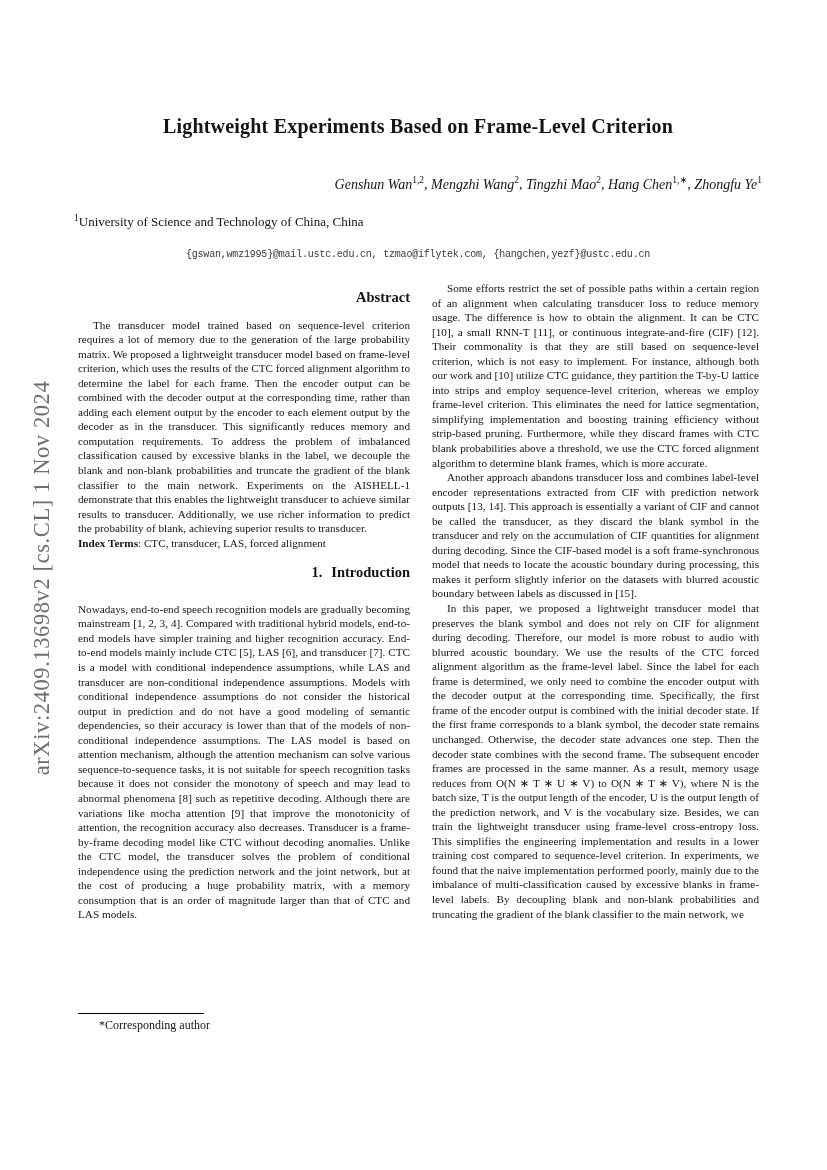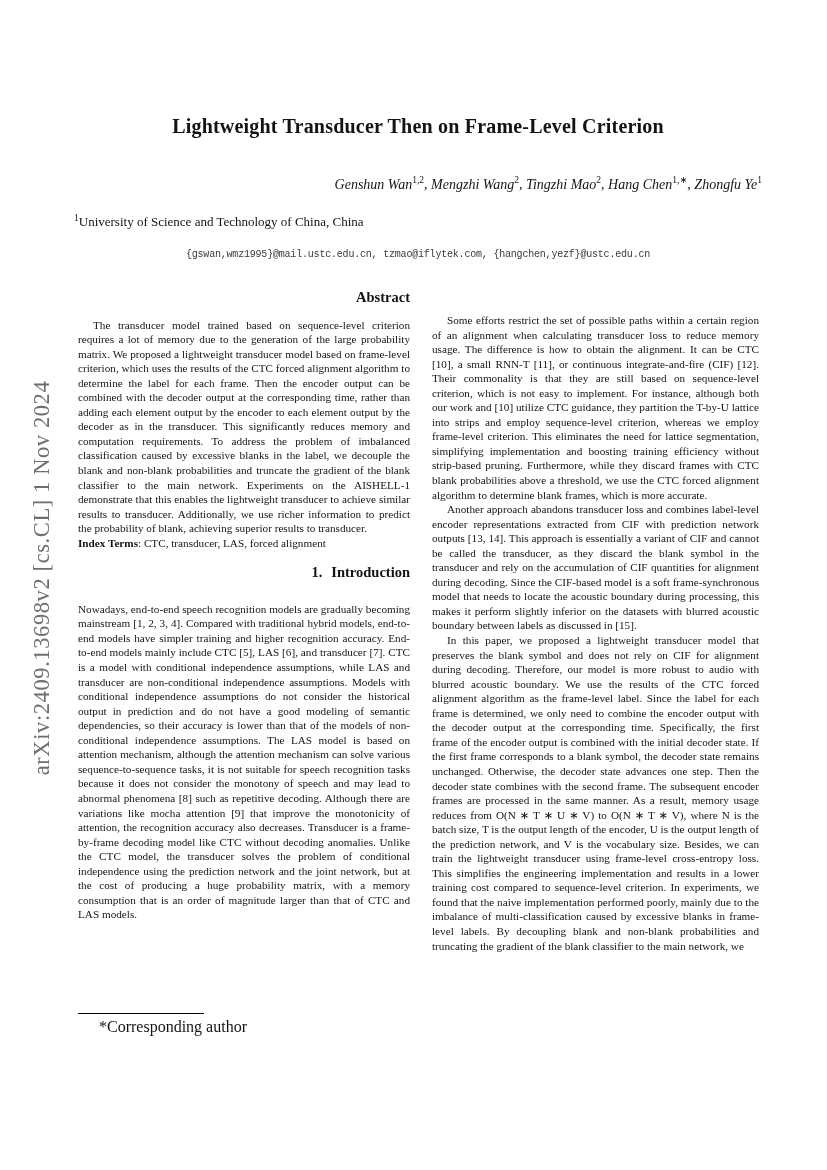--- a/index.html
+++ b/index.html
@@ -74,21 +74,21 @@
   }
 
   
   .col {
     position: absolute;
     font-size: 11.2px;
     line-height: 14.55px;
     text-align: justify;
   }
   .col-left  { left: 78px;  top: 290px; width: 332px; }
-  .col-right { left: 432px; top: 313px; width: 327px; font-family: Liberation Serif, serif; }
+  .col-right { left: 432px; top: 281px; width: 327px; font-family: Liberation Serif, serif; }
   .body { margin: 0; }
   .indent { text-indent: 15px; }
   .sec-heading {
     font-size: 14.5px;
     font-weight: 700;
     text-align: right;
     margin: 0 0 13px 0;
   }
   .intro-heading { margin: 15px 0 22px 0; }
   .hnum { margin-right: 9px; }
@@ -105,31 +105,31 @@
     padding-top: 3px;
   }
   .footnote-rule {
     width: 126px;
     height: 0;
     border-top: 1.3px solid #000;
     margin-bottom: 4px;
   }
   .footnote-text {
     padding-left: 21px;
-    font-size: 16px;
+    font-size: 12px;
   }
 </style>
 </head>
 <body>
 
 <div class="page">
 
   <div class="watermark">arXiv:2409.13698v2  [cs.CL]  1 Nov 2024</div>
 
-  <h1 class="title">Lightweight Transducer Then on Frame-Level Criterion</h1>
+  <h1 class="title">Lightweight Experiments Based on Frame-Level Criterion</h1>
 
   <div class="authors">
     <span><span>Genshun Wan</span><sup>1,2</sup><span>, </span></span><span><span>Mengzhi Wang</span><sup>2</sup><span>, </span></span><span><span>Tingzhi Mao</span><sup>2</sup><span>, </span></span><span><span>Hang Chen</span><sup>1,∗</sup><span>, </span></span><span><span>Zhongfu Ye</span><sup>1</sup><span></span></span>
   </div>
 
   <div class="affil-block">
     <div class="affil"><sup>1</sup><span>University of Science and Technology of China, China</span></div>
   </div>
 
   <div class="emails">{gswan,wmz1995}@mail.ustc.edu.cn, tzmao@iflytek.com, {hangchen,yezf}@ustc.edu.cn</div>

